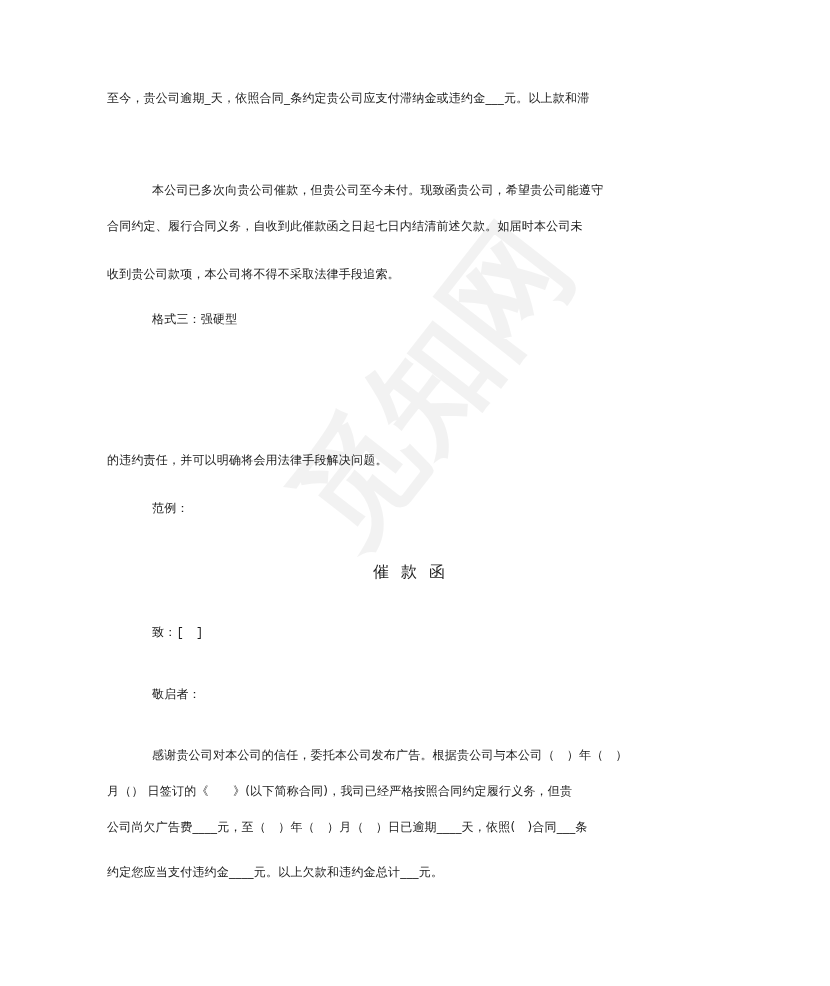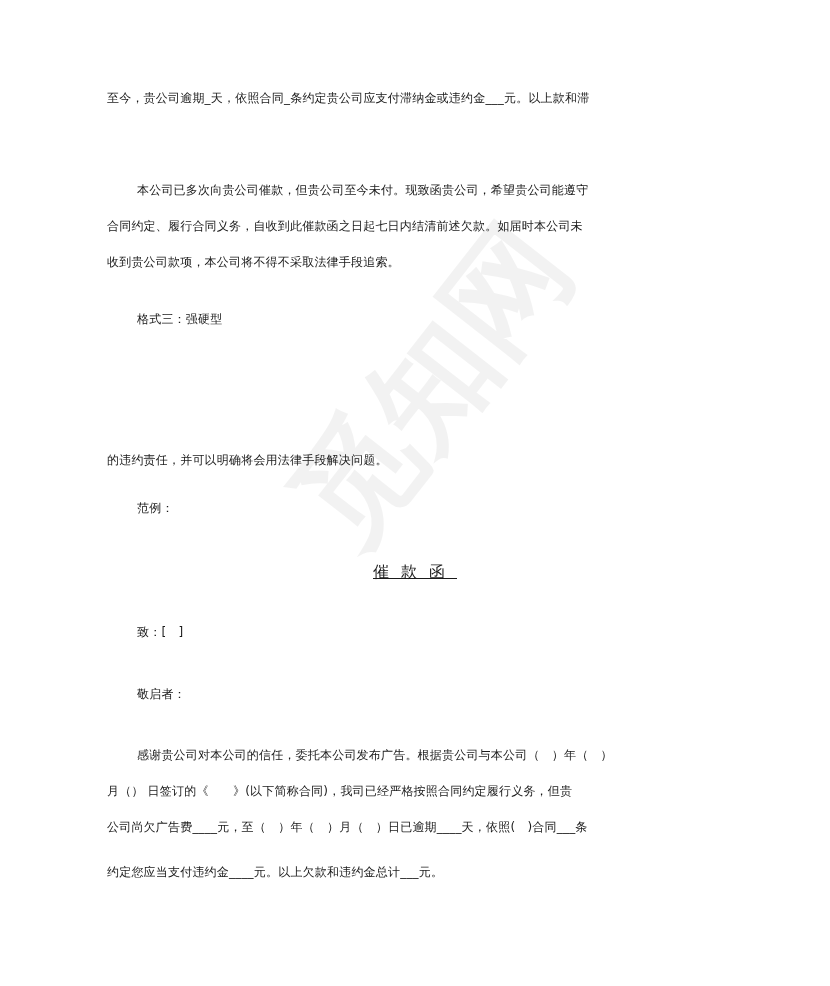--- a/index.html
+++ b/index.html
@@ -1,37 +1,37 @@
 <!DOCTYPE html>
 <html><head>
 <meta charset="utf-8">
 <style>
   html, body { margin: 0; padding: 0; background: #ffffff; }
   body { width: 830px; height: 986px; position: relative; overflow: hidden;
          font-family: "DejaVu Sans", "Liberation Sans", sans-serif; color: #1a1a1a; }
   .page { position: absolute; left: 0; top: 0; width: 830px; height: 986px; }
   .line { position: absolute; left: 107px; font-size: 12px; white-space: nowrap; letter-spacing: 0.2px; }
-  .indent { left: 137px; }
-  .title { position: absolute; left: 0; width: 830px; text-align: center; font-size: 16px; letter-spacing: 12px; top: 562px; text-decoration: underline; }
+  .indent { left: 152px; font-family: Liberation Mono, monospace; }
+  .title { position: absolute; left: 0; width: 830px; text-align: center; font-size: 16px; letter-spacing: 12px; top: 562px; }
   .watermark { position: absolute; left: 260px; top: 330px; width: 320px; height: 140px;
                font-size: 120px; font-weight: bold; color: rgba(0,0,0,0.05);
                transform: rotate(-52deg); transform-origin: center; white-space: nowrap;
                line-height: 140px; text-align: center; pointer-events: none; }
 </style>
 </head>
 <body>
 
 <div class="page">
   <div class="watermark">觅知网</div>
 
   <div class="line" style="top:90px">至今，贵公司逾期_天，依照合同_条约定贵公司应支付滞纳金或违约金___元。以上款和滞</div>
 
   <div class="line indent" style="top:182px">本公司已多次向贵公司催款，但贵公司至今未付。现致函贵公司，希望贵公司能遵守</div>
   <div class="line" style="top:218px">合同约定、履行合同义务，自收到此催款函之日起七日内结清前述欠款。如届时本公司未</div>
-  <div class="line" style="top:254px">收到贵公司款项，本公司将不得不采取法律手段追索。</div>
+  <div class="line" style="top:266px">收到贵公司款项，本公司将不得不采取法律手段追索。</div>
 
   <div class="line indent" style="top:311px">格式三：强硬型</div>
 
   <div class="line" style="top:452px">的违约责任，并可以明确将会用法律手段解决问题。</div>
 
   <div class="line indent" style="top:500px">范例：</div>
 
   <div class="title">催款函</div>
 
   <div class="line indent" style="top:624px">致：[　]</div>

